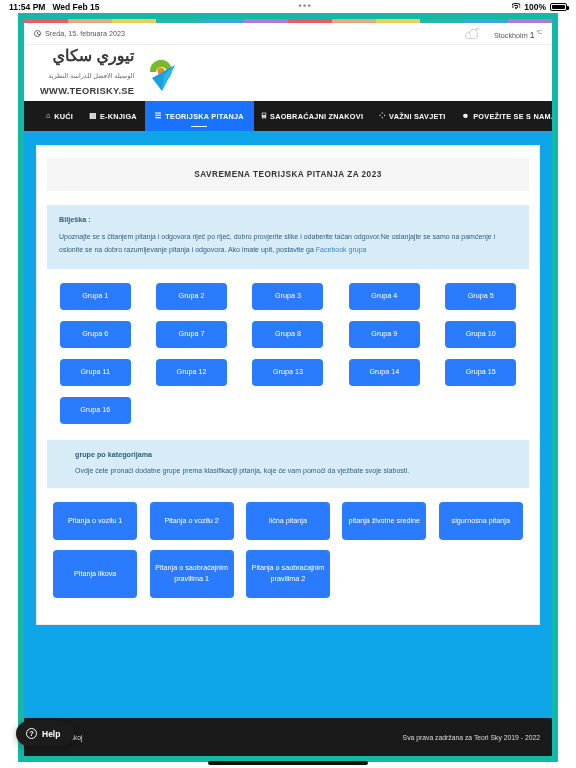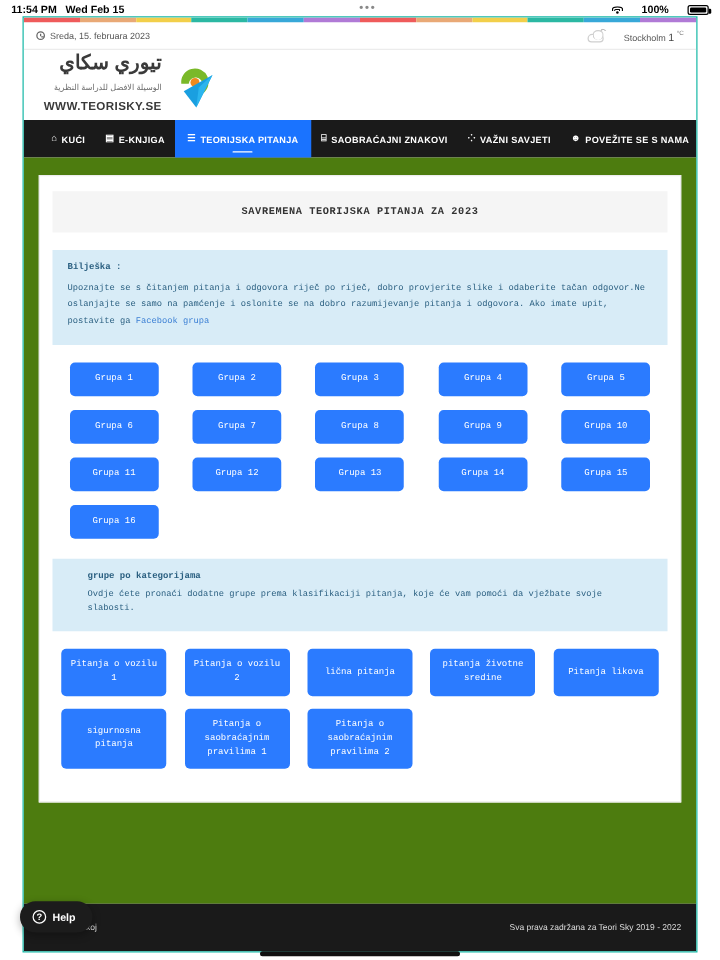--- a/index.html
+++ b/index.html
@@ -14,36 +14,36 @@
   
   .statusbar {
     height: 13px; width: 100%;
     display: flex; align-items: center;
     padding: 0 9px;
     font-size: 8.5px; font-weight: bold; color: #000;
     background: #fff;
   }
   .sb-left { display: flex; gap: 7px; align-items: center; white-space: nowrap; }
   .sb-center { flex: 1; text-align: center; letter-spacing: 1.5px; color: #888; font-size: 9px; line-height: 5px; }
-  .sb-right { display: flex; gap: 15px; align-items: flex-end; white-space: nowrap; }
+  .sb-right { display: flex; gap: 4px; align-items: center; white-space: nowrap; }
   .wifi-ico { display: inline-block; width: 9px; height: 7px; position: relative; }
   .wifi-ico i { position: absolute; left: 50%; transform: translateX(-50%); border: 1.1px solid #000; border-bottom: none;
                 border-radius: 50% 50% 0 0; }
   .wifi-ico i:nth-child(1) { width: 9px; height: 4.5px; top: 0; }
   .wifi-ico i:nth-child(2) { width: 5.5px; height: 2.8px; top: 2px; }
   .wifi-ico i:nth-child(3) { width: 2.2px; height: 2.2px; top: 4.2px; background: #000; border-radius: 50%; border: none; }
   .batt { width: 17px; height: 8px; border: 1px solid #000; border-radius: 2px; position: relative; display:inline-block; }
   .batt::after { content:""; position:absolute; right:-2.5px; top:2px; width:1.5px; height:4px; background:#000; border-radius:0 1px 1px 0;}
   .batt i { position:absolute; left:1px; top:1px; bottom:1px; width: 13px; background:#000; border-radius:1px;}
 
   
   .page {
     position: absolute; top: 13px; left: 18px; right: 18px; bottom: 6px;
     background: #ffffff;
-    border: 1px solid #14b8a6;
+    border: 6px solid #14b8a6;
     overflow: hidden;
     display: flex; flex-direction: column;
   }
 
   
   .rainbow { height: 4px; width: 100%; display: flex; }
   .rainbow span { flex: 1 1 0; height: 100%; }
 
   
   .topbar {
@@ -82,21 +82,21 @@
   }
   .nav-item { display: flex; align-items: center; gap: 3.5px; padding: 0 8px; white-space: nowrap; position: relative; }
   .nav-item.active { background: #1a73ff; padding: 0 10px; }
   .nav-item.active::after {
     content: ""; position: absolute; left: 50%; transform: translateX(-50%);
     bottom: 4px; width: 16px; height: 1.5px; background: #fff; border-radius: 1px;
   }
   .nav-ico { display: inline-block; font-size: 7.5px; line-height: 1; }
 
   
-  .content { flex: 1; background: #4d7c0f; padding: 14px 12px 0; overflow: hidden; font-family: Liberation Mono, monospace; }
+  .content { flex: 1; background: #0ea5e9; padding: 14px 12px 0; overflow: hidden; }
   .card { border: 1px solid #ededed; background: #fff; padding: 12px 10px 16px; }
 
   .page-title {
     background: #f5f5f5; text-align: center; font-size: 8.2px; font-weight: 700;
     color: #333; letter-spacing: .5px; padding: 12px 6px;
   }
 
   .note {
     background: #d8ecf7; margin-top: 14px; padding: 10px 12px 12px; color: #2a5f80;
   }
@@ -321,25 +321,25 @@
             </div>
           <div class="cell">
               <a class="gbtn">Pitanja o vozilu 2</a>
             </div>
           <div class="cell short">
               <a class="gbtn">lična pitanja</a>
             </div>
           <div class="cell">
               <a class="gbtn">pitanja životne sredine</a>
             </div>
+          <div class="cell">
+              <a class="gbtn">sigurnosna pitanja</a>
+            </div>
           <div class="cell short">
               <a class="gbtn">Pitanja likova</a>
-            </div>
-          <div class="cell">
-              <a class="gbtn">sigurnosna pitanja</a>
             </div>
           <div class="cell tall">
               <a class="gbtn">Pitanja o saobraćajnim pravilima 1</a>
             </div>
           <div class="cell tall">
               <a class="gbtn">Pitanja o saobraćajnim pravilima 2</a>
             </div>
         </div>
 
       </div>

